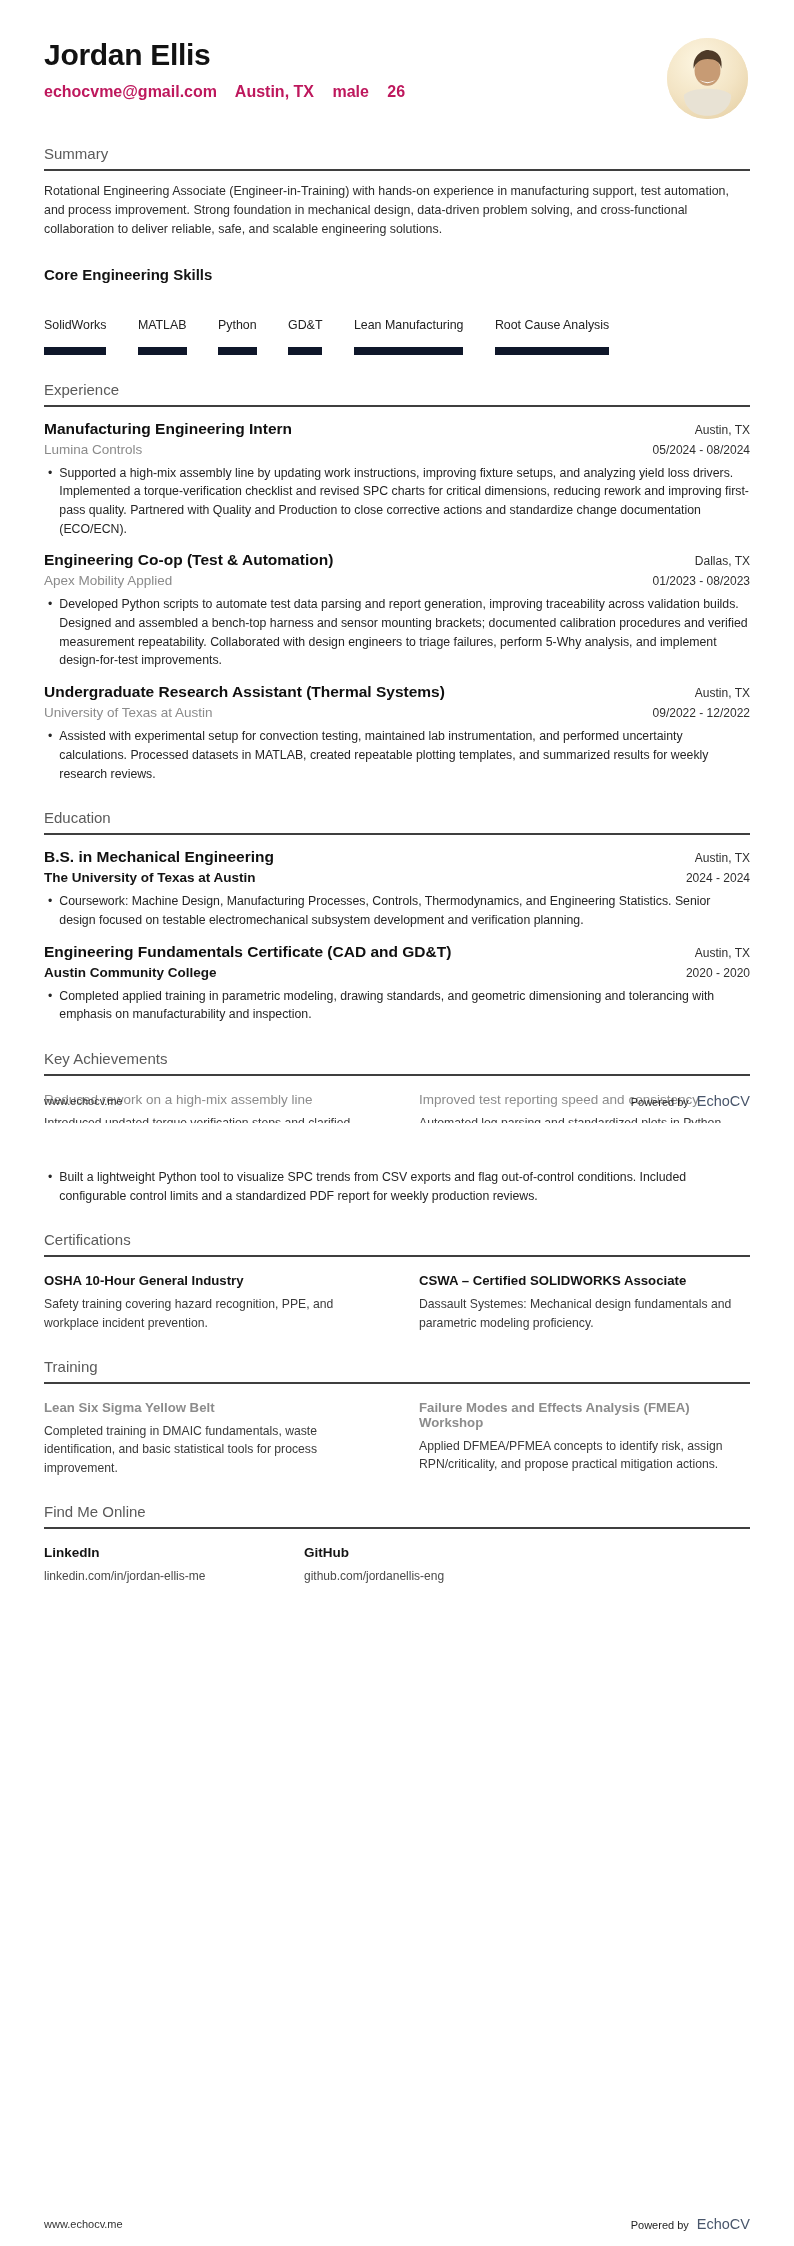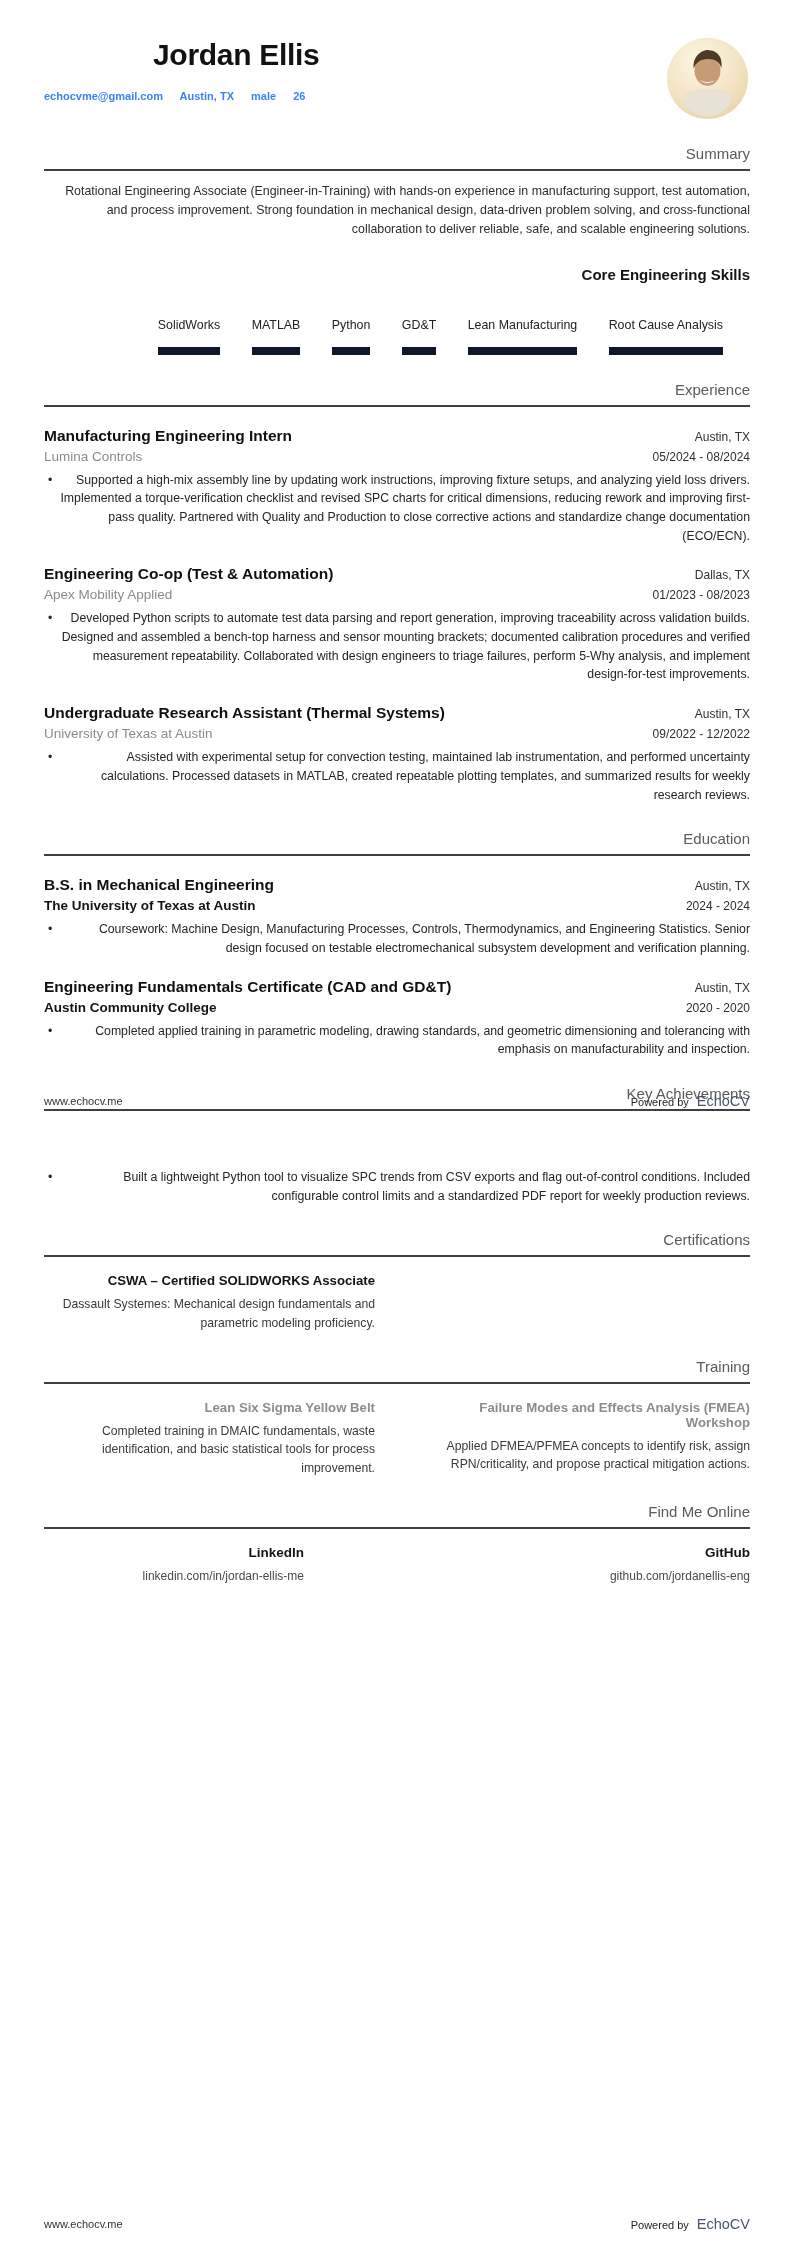--- a/index.html
+++ b/index.html
@@ -2,36 +2,36 @@
 <html><head>
 <meta charset="utf-8">
 <style>
   * { margin: 0; padding: 0; box-sizing: border-box; }
   html, body { background: #ffffff; }
   body {
     font-family: "Liberation Sans", "DejaVu Sans", sans-serif;
     color: #222;
     width: 794px;
   }
-  .doc { width: 758px; height: 2246px; background: #fff; text-align: right; }
+  .doc { width: 758px; height: 2246px; background: #fff; }
   .page {
     position: relative;
     width: 794px;
     height: 1123px;
     padding: 38px 44px 60px 44px;
     overflow: hidden;
   }
 
   
   .header { display: flex; justify-content: space-between; align-items: flex-start; }
   .candidate-name {
     font-size: 30px; font-weight: 800; color: #121212; letter-spacing: -0.3px;
   }
   .job-title { font-size: 17px; color: #3d3d3d; margin-top: 7px; font-weight: 400; }
-  .contact-row { margin-top: 18px; font-size: 11px; font-weight: 700; color: #3b82f6; }
+  .contact-row { margin-top: 11px; font-size: 16px; font-weight: 700; color: #be185d; }
   .contact-row span { margin-right: 14px; }
   .photo {
     width: 81px; height: 81px; border-radius: 50%;
     overflow: hidden; flex: 0 0 auto; margin-right: 2px;
     background: radial-gradient(circle at 35% 30%, #fdf6e4 0%, #f4e6c8 55%, #e9d6ad 100%);
   }
   .photo svg { width: 100%; height: 100%; display: block; }
 
   
   .section { margin-top: 26px; }
@@ -43,21 +43,21 @@
 
   
   .skill-group-title { font-size: 15px; font-weight: 700; color: #141414; margin-top: 13px; }
   .skill-tags { margin-top: 11px; }
   .skill-tag {
     display: inline-block; font-size: 12.4px; color: #222;
     border-bottom: 8px solid #0f172a; padding-bottom: 15px; margin-right: 27px; margin-top: 24px;
   }
 
   
-  .entry { margin-top: 20px; }
+  .entry { margin-top: 13px; }
   .entry-head { display: flex; justify-content: space-between; align-items: baseline; }
   .entry-title { font-size: 15.5px; font-weight: 700; color: #101010; }
   .entry-loc { font-size: 12px; color: #2f2f2f; white-space: nowrap; }
   .entry-sub { display: flex; justify-content: space-between; align-items: baseline; margin-top: 4px; }
   .entry-company { font-size: 13.5px; color: #8b8b8b; }
   .entry-dates { font-size: 12px; color: #2f2f2f; white-space: nowrap; }
   .bullet { display: flex; margin-top: 7px; font-size: 12.3px; line-height: 1.52; color: #252525; }
   .bullet::before { content: "•"; margin: 0 7px 0 4px; color: #252525; }
   .bullet p { flex: 1; }
 
@@ -243,20 +243,24 @@
     <div class="page2-top">
       <div class="bullet">
           <p>Built a lightweight Python tool to visualize SPC trends from CSV exports and flag out-of-control conditions. Included configurable control limits and a standardized PDF report for weekly production reviews.</p>
         </div>
     </div>
 
     <div class="section">
       <h2 class="sec-h">Certifications</h2>
       <div class="two-col">
         <div class="col-item">
+          <div class="col-title-bold">OSHA 10-Hour General Industry</div>
+          <div class="col-text">Safety training covering hazard recognition, PPE, and workplace incident prevention.</div>
+        </div>
+        <div class="col-item">
           <div class="col-title-bold">CSWA – Certified SOLIDWORKS Associate</div>
           <div class="col-text">Dassault Systemes: Mechanical design fundamentals and parametric modeling proficiency.</div>
         </div>
       </div>
     </div>
 
     <div class="section">
       <h2 class="sec-h">Training</h2>
       <div class="two-col">
         <div class="col-item">

